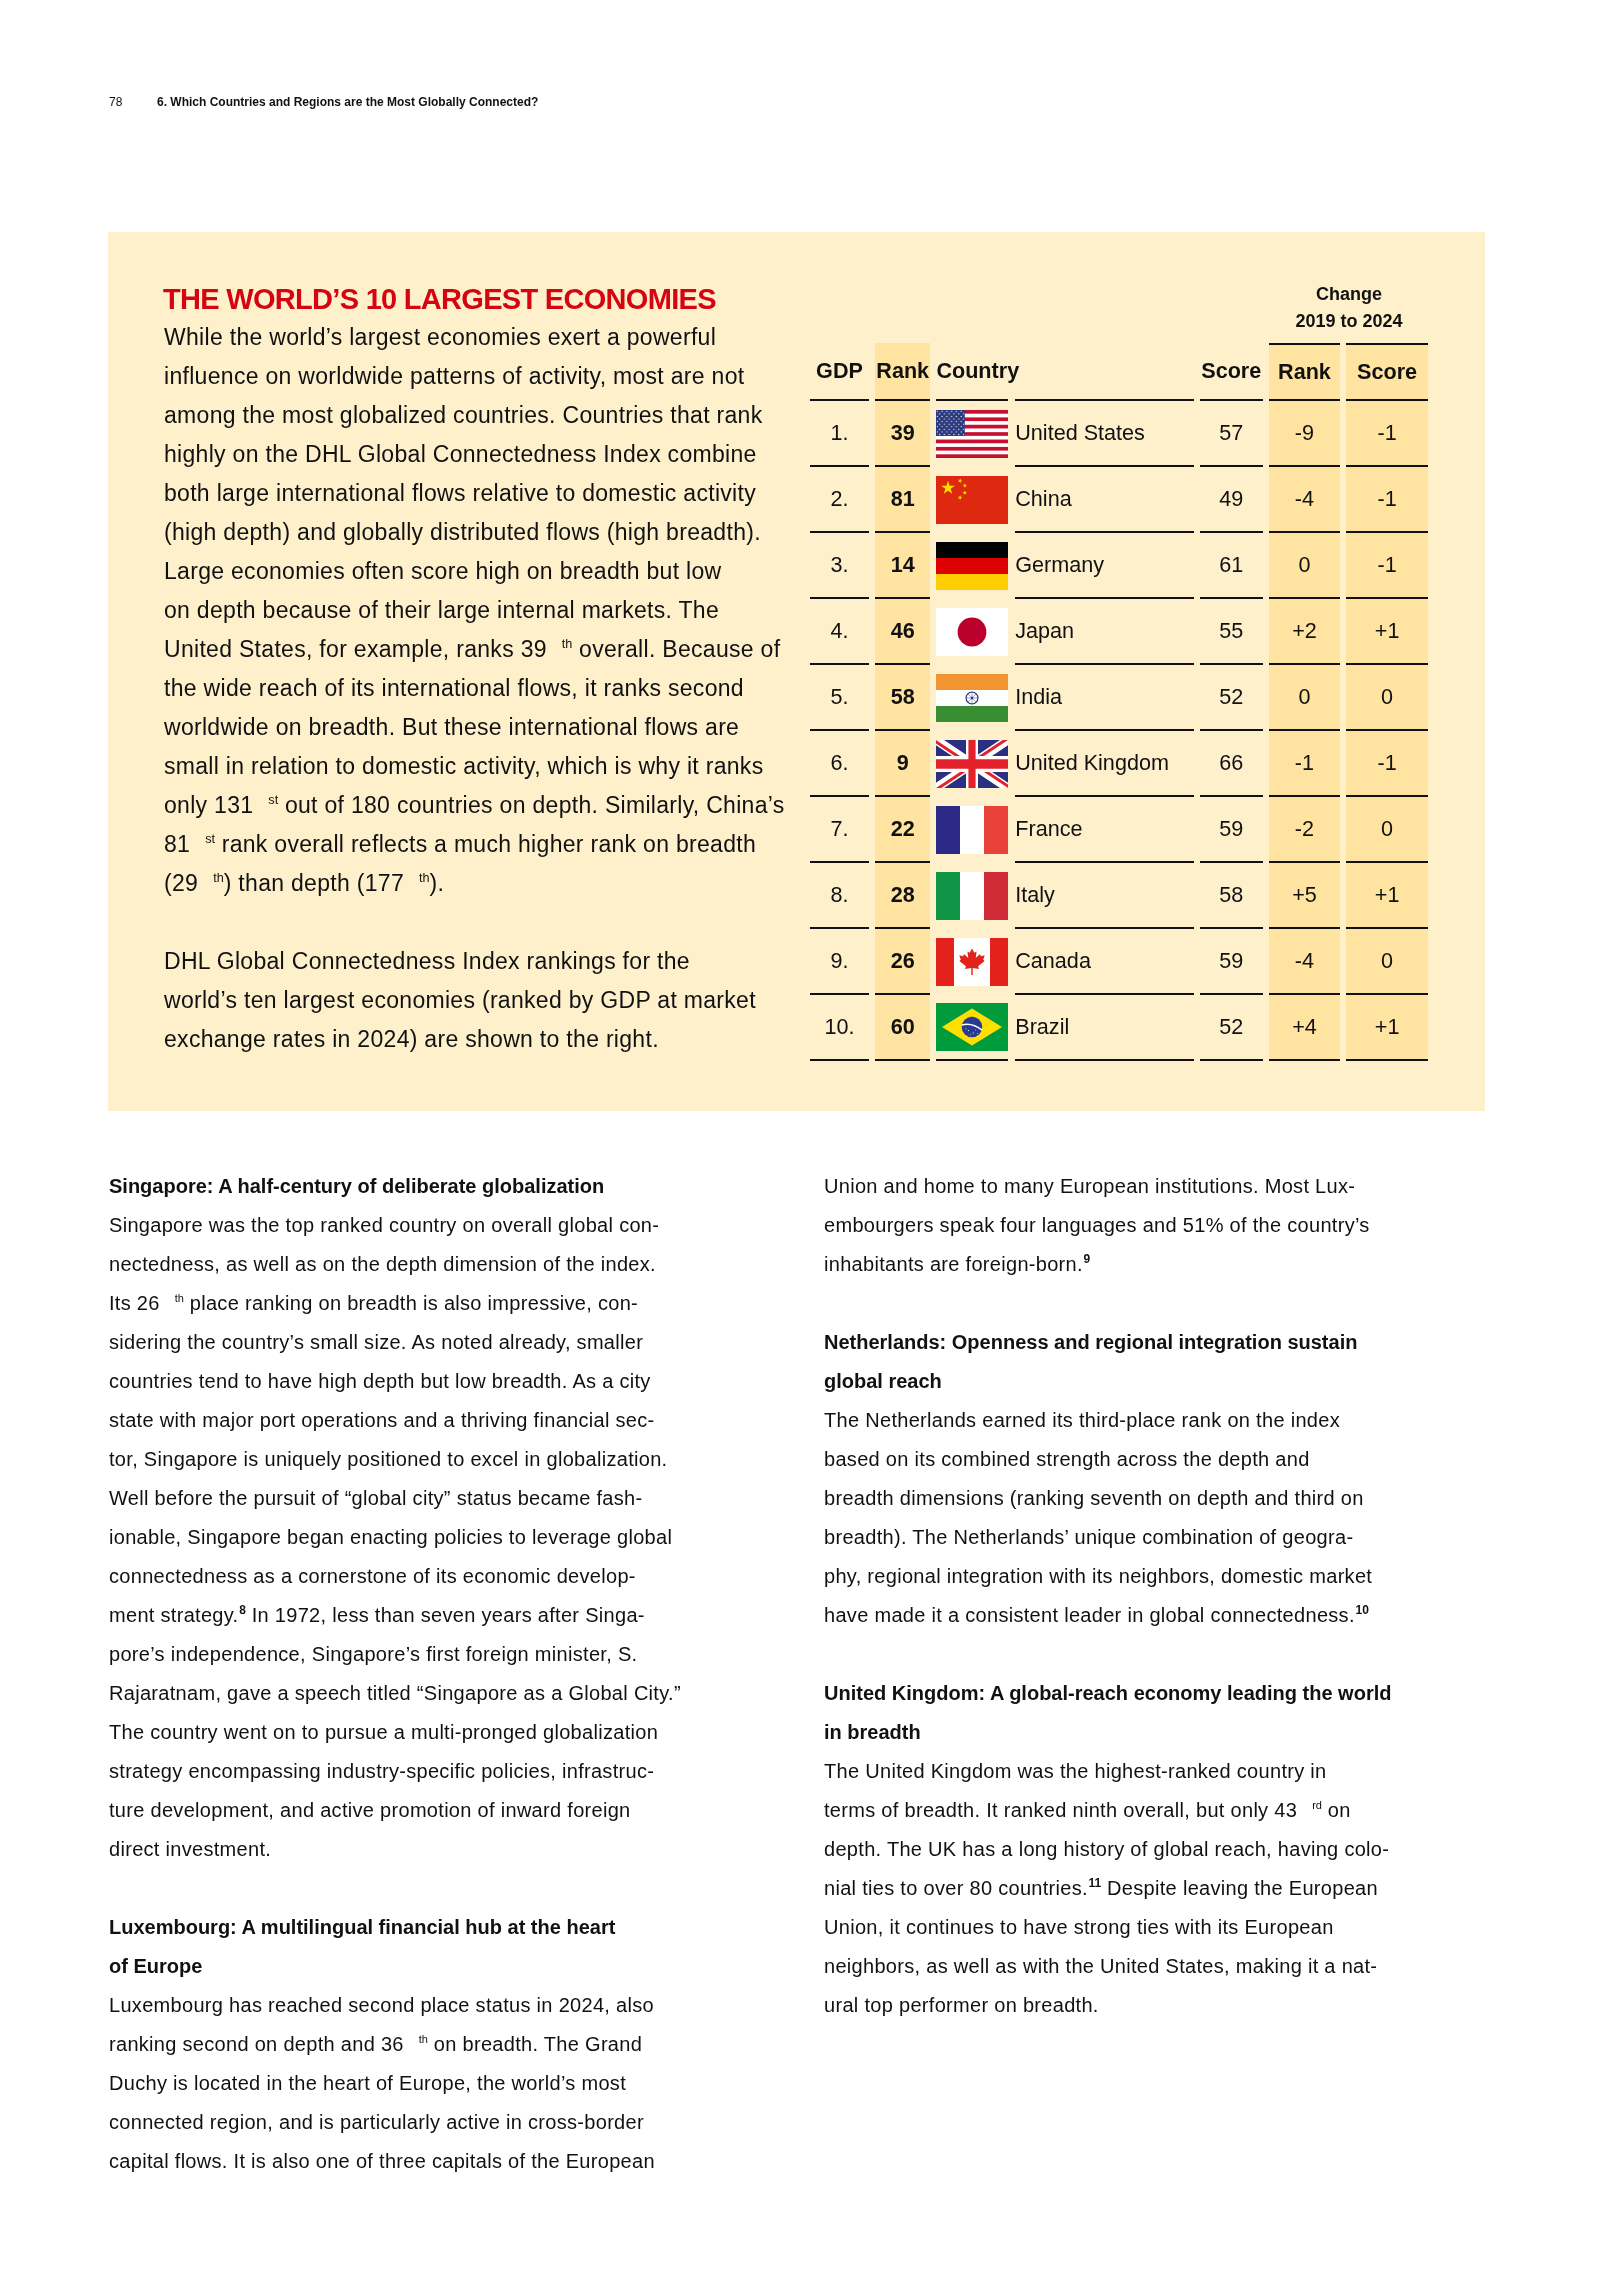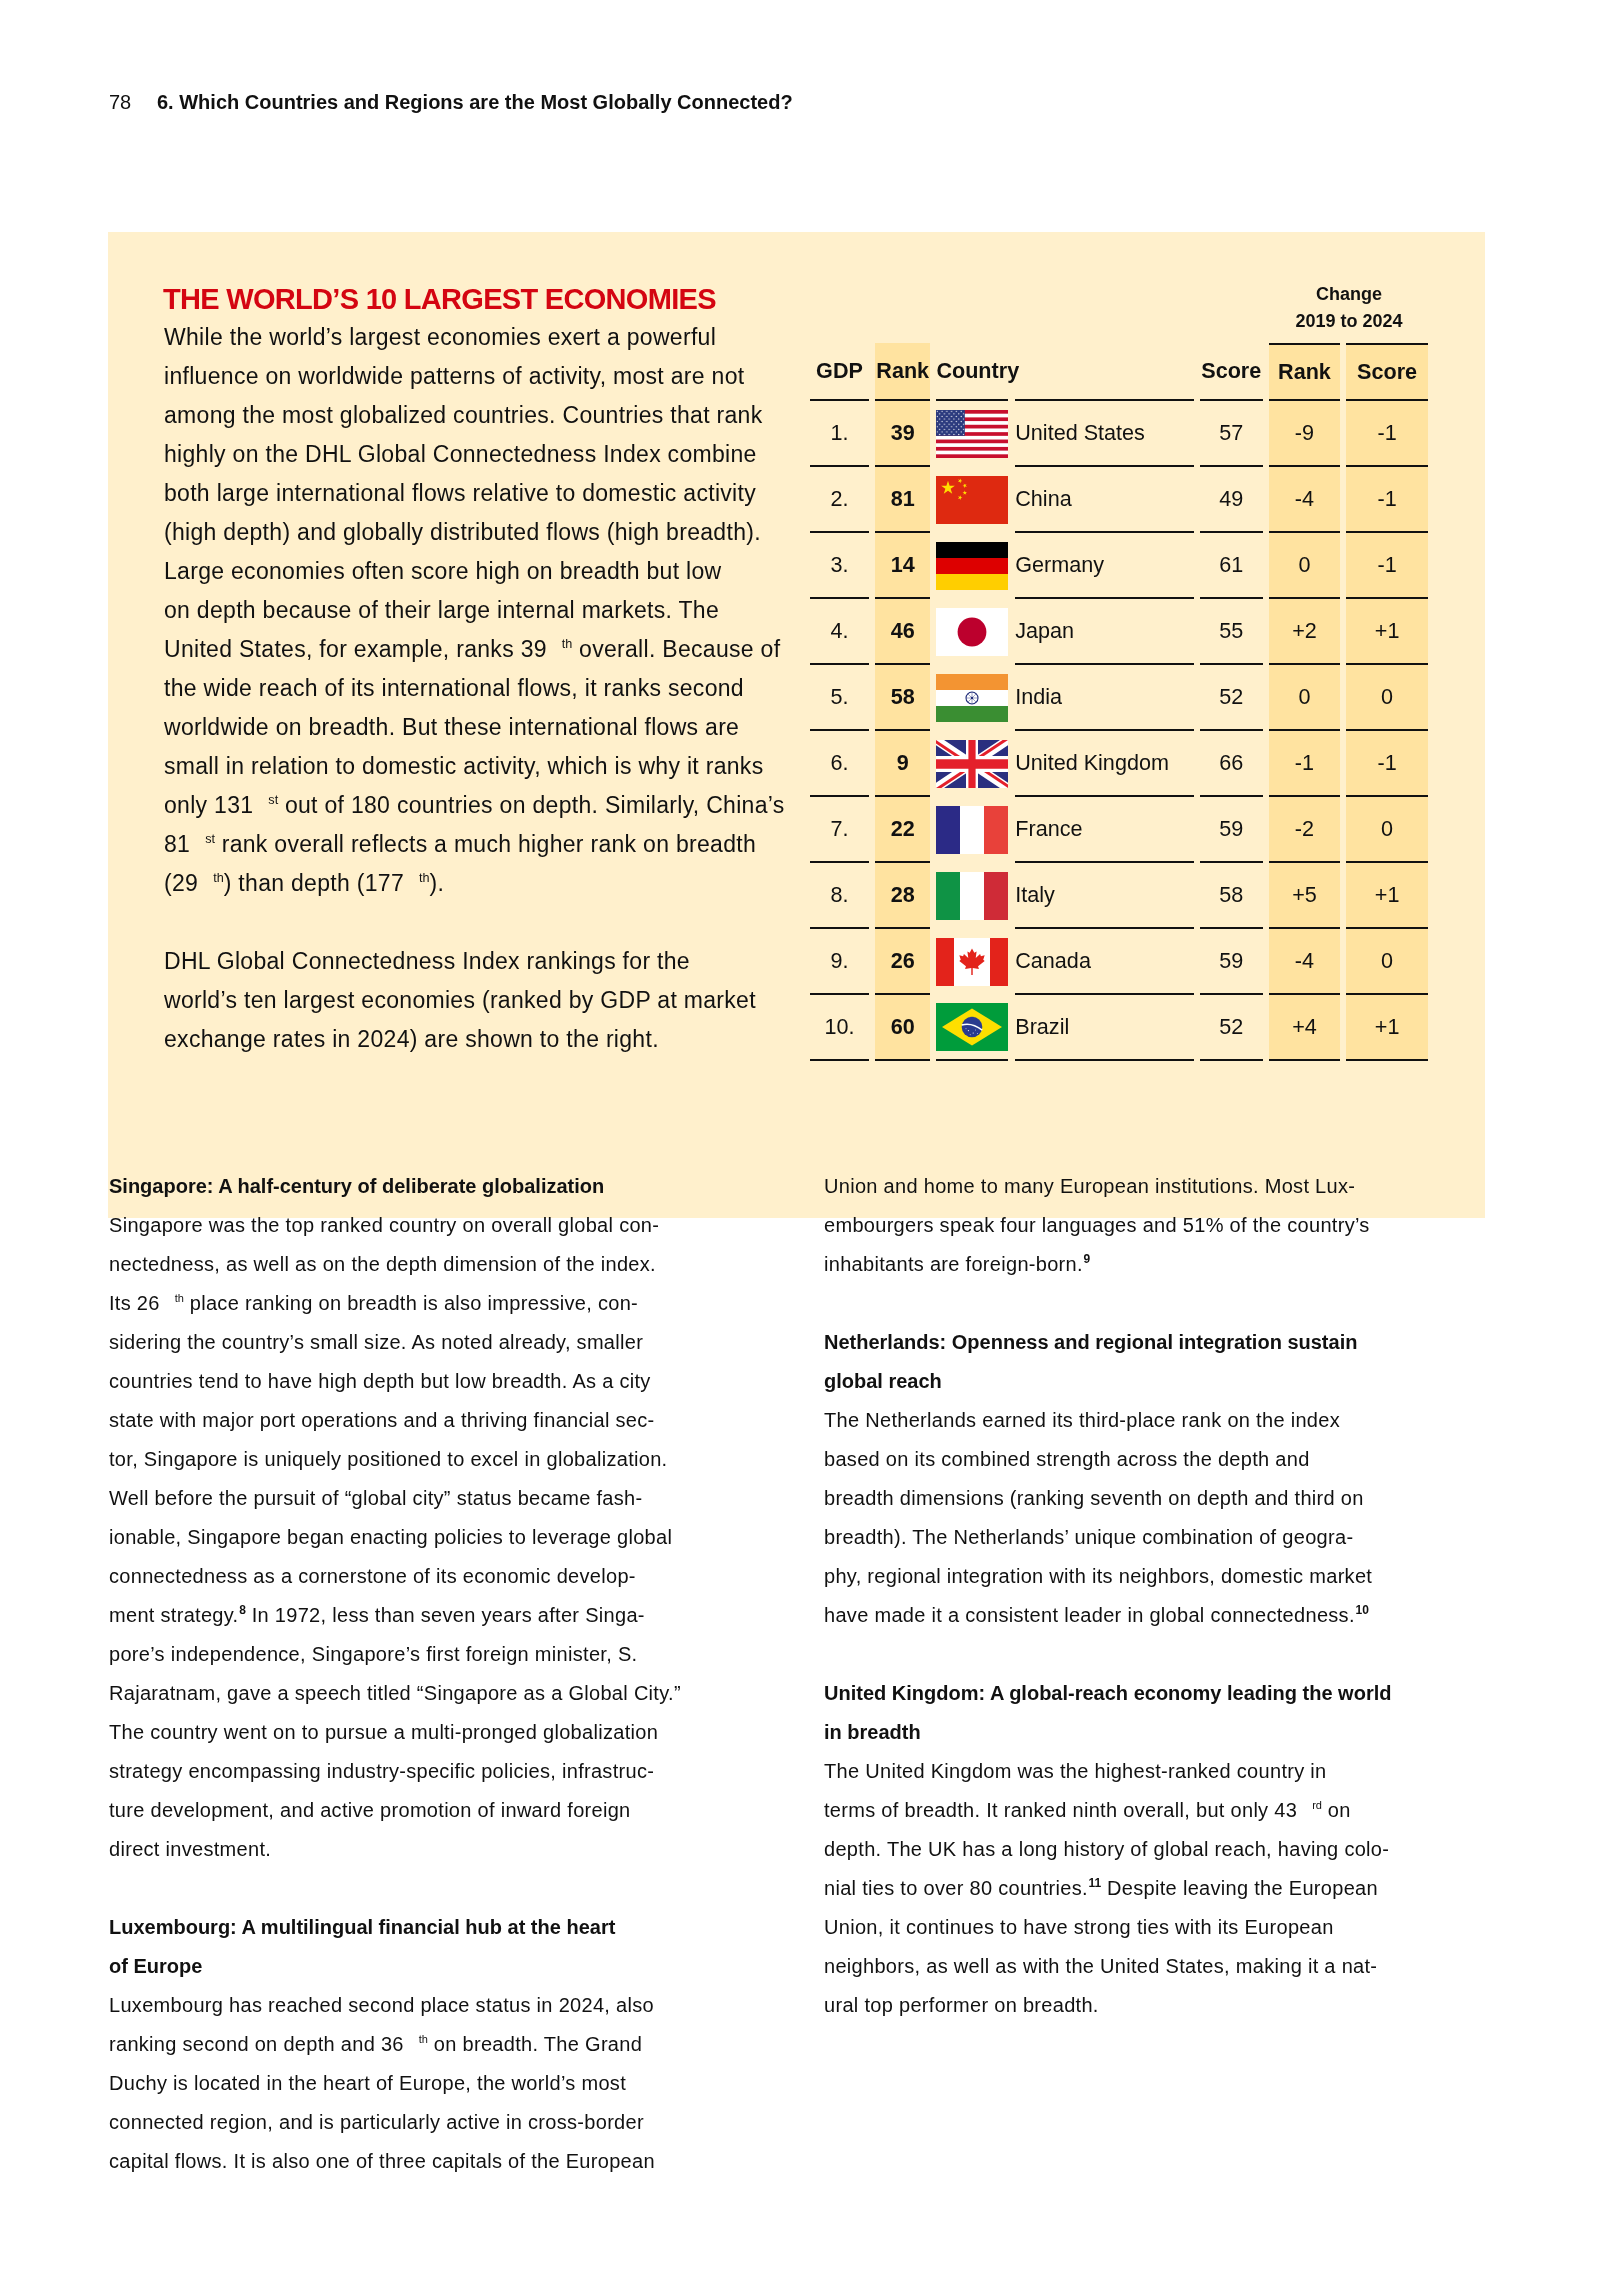--- a/index.html
+++ b/index.html
@@ -11,26 +11,26 @@
   }
   html,body{margin:0;padding:0;}
   body{
     width:1623px;height:2295px;overflow:hidden;position:relative;
     background:#ffffff;color:var(--text);
     font-family:"Liberation Sans","DejaVu Sans",sans-serif;
   }
   .page{position:absolute;left:0;top:0;width:1623px;height:2295px;}
 
   
-  .running-header{position:absolute;left:0;top:89px;height:26px;line-height:26px;font-size:20px;width:1623px;}
+  .running-header{position:absolute;left:0;top:89px;height:26px;line-height:26px;font-size:12px;width:1623px;}
   .page-number{position:absolute;left:109px;top:0;white-space:nowrap;}
   .chapter-title{position:absolute;left:157px;top:0;font-weight:bold;white-space:nowrap;}
 
   
-  .sidebar-box{position:absolute;left:108px;top:232px;width:1377px;height:986px;background:var(--box-bg);}
+  .sidebar-box{position:absolute;left:108px;top:232px;width:1377px;height:879px;background:var(--box-bg);}
   .box-title{position:absolute;left:55px;top:50px;margin:0;font-size:29px;line-height:34px;font-weight:bold;
     color:var(--accent-red);letter-spacing:-0.7px;white-space:nowrap;}
   .box-text{position:absolute;left:56px;top:86px;font-size:23px;letter-spacing:0.3px;}
 
   .line{height:39px;line-height:39px;white-space:nowrap;}
   .line.heading{font-weight:bold;letter-spacing:0;}
   .sup{font-size:0.55em;position:relative;top:-0.75em;line-height:0;margin-left:15px;letter-spacing:0;}
   .fn{font-size:0.6em;font-weight:bold;position:relative;top:-0.7em;line-height:0;margin-left:0.7px;letter-spacing:0;}
 
   

